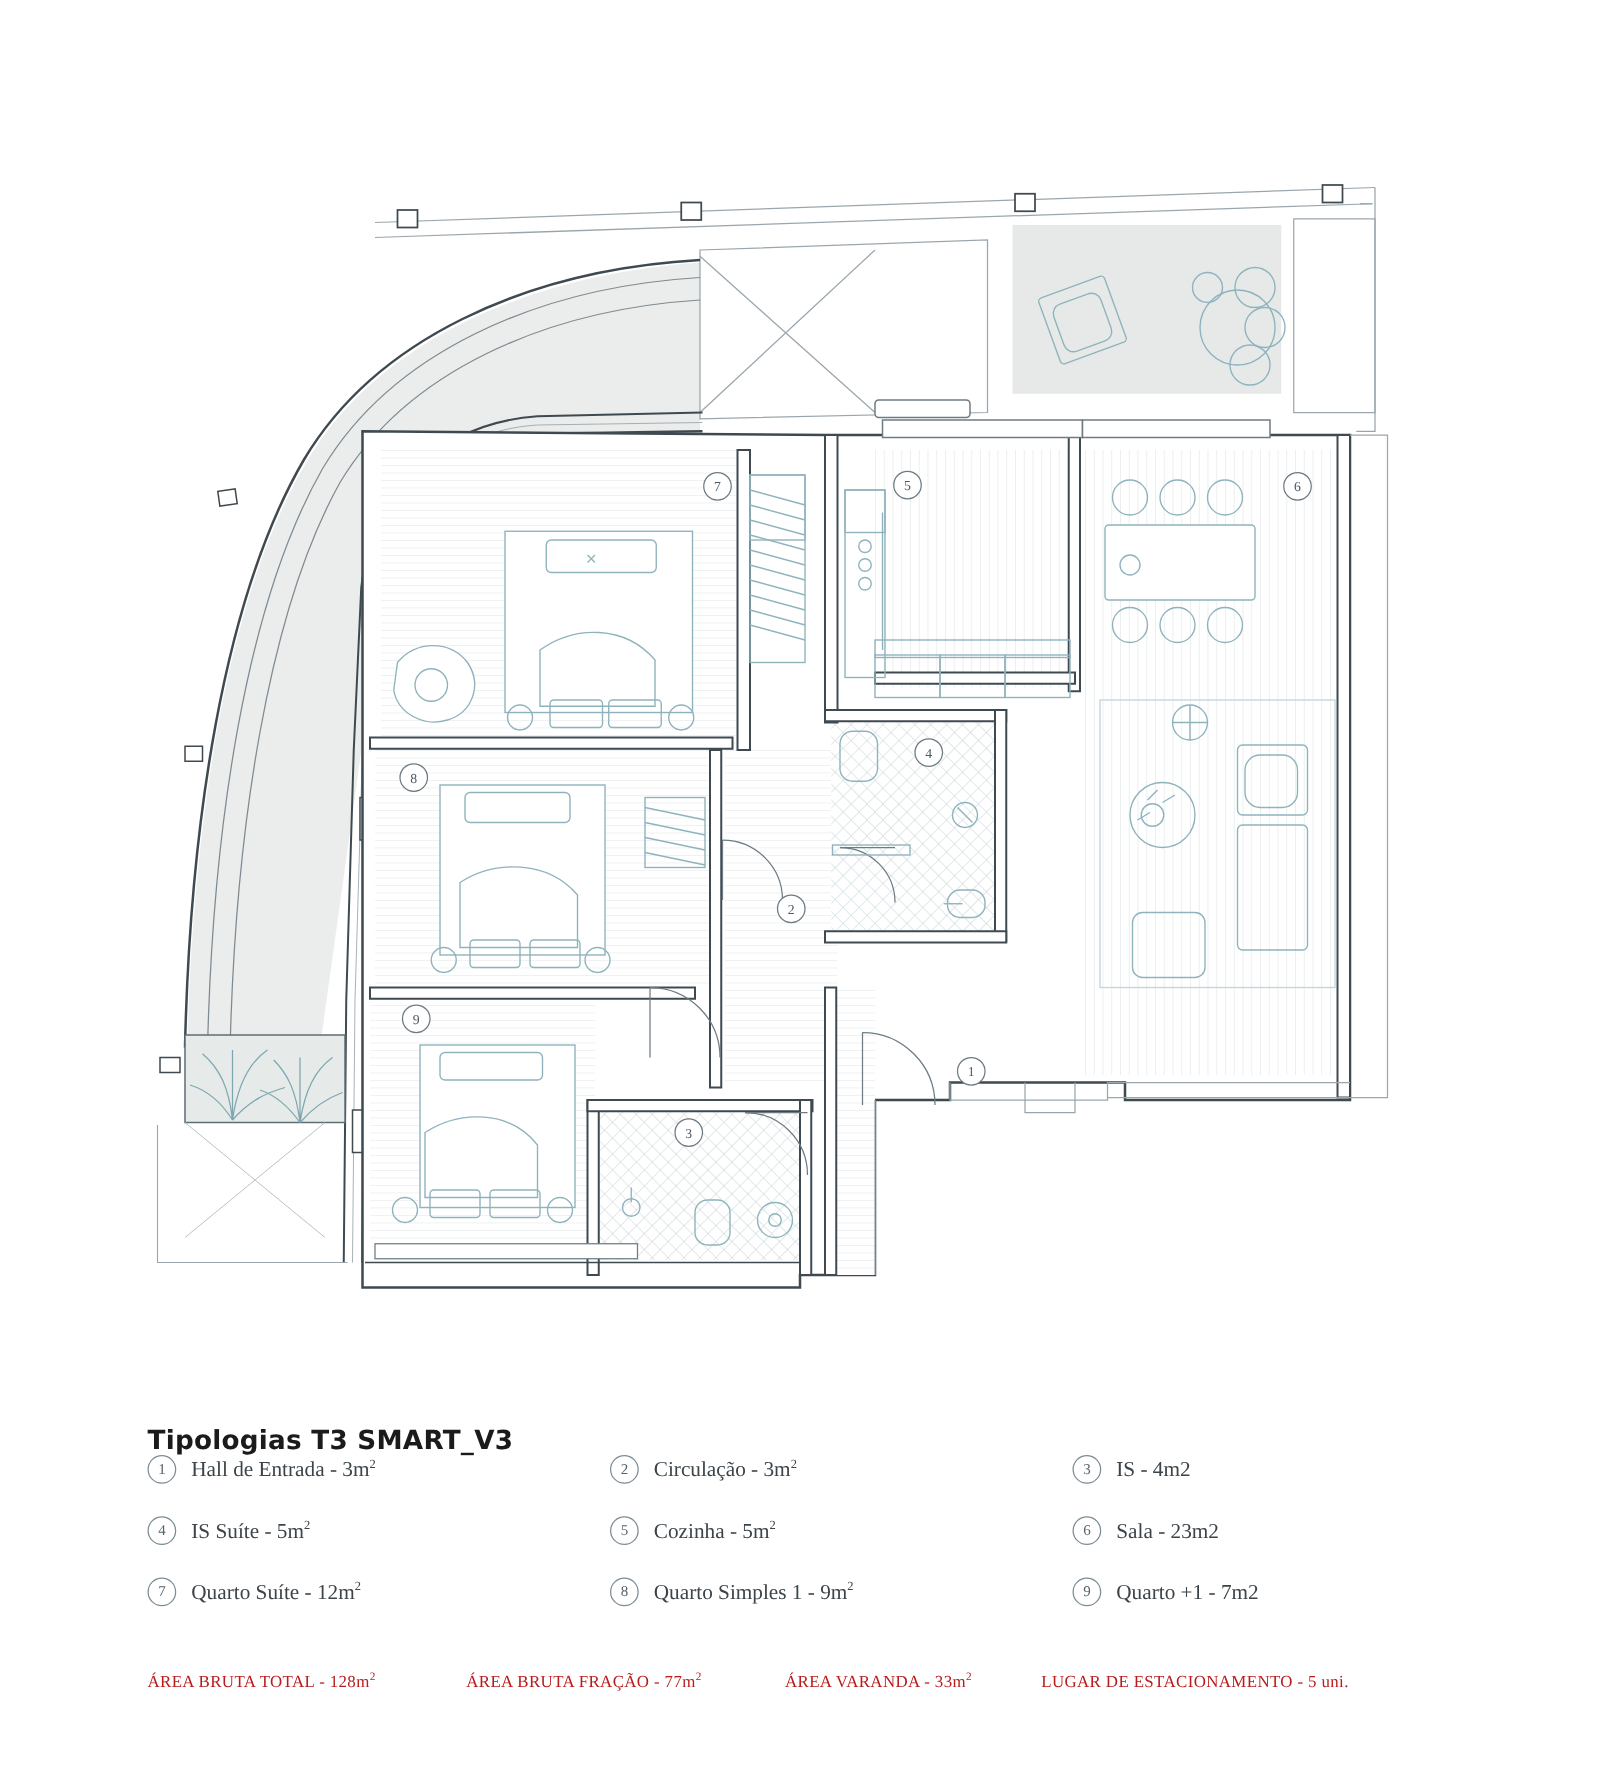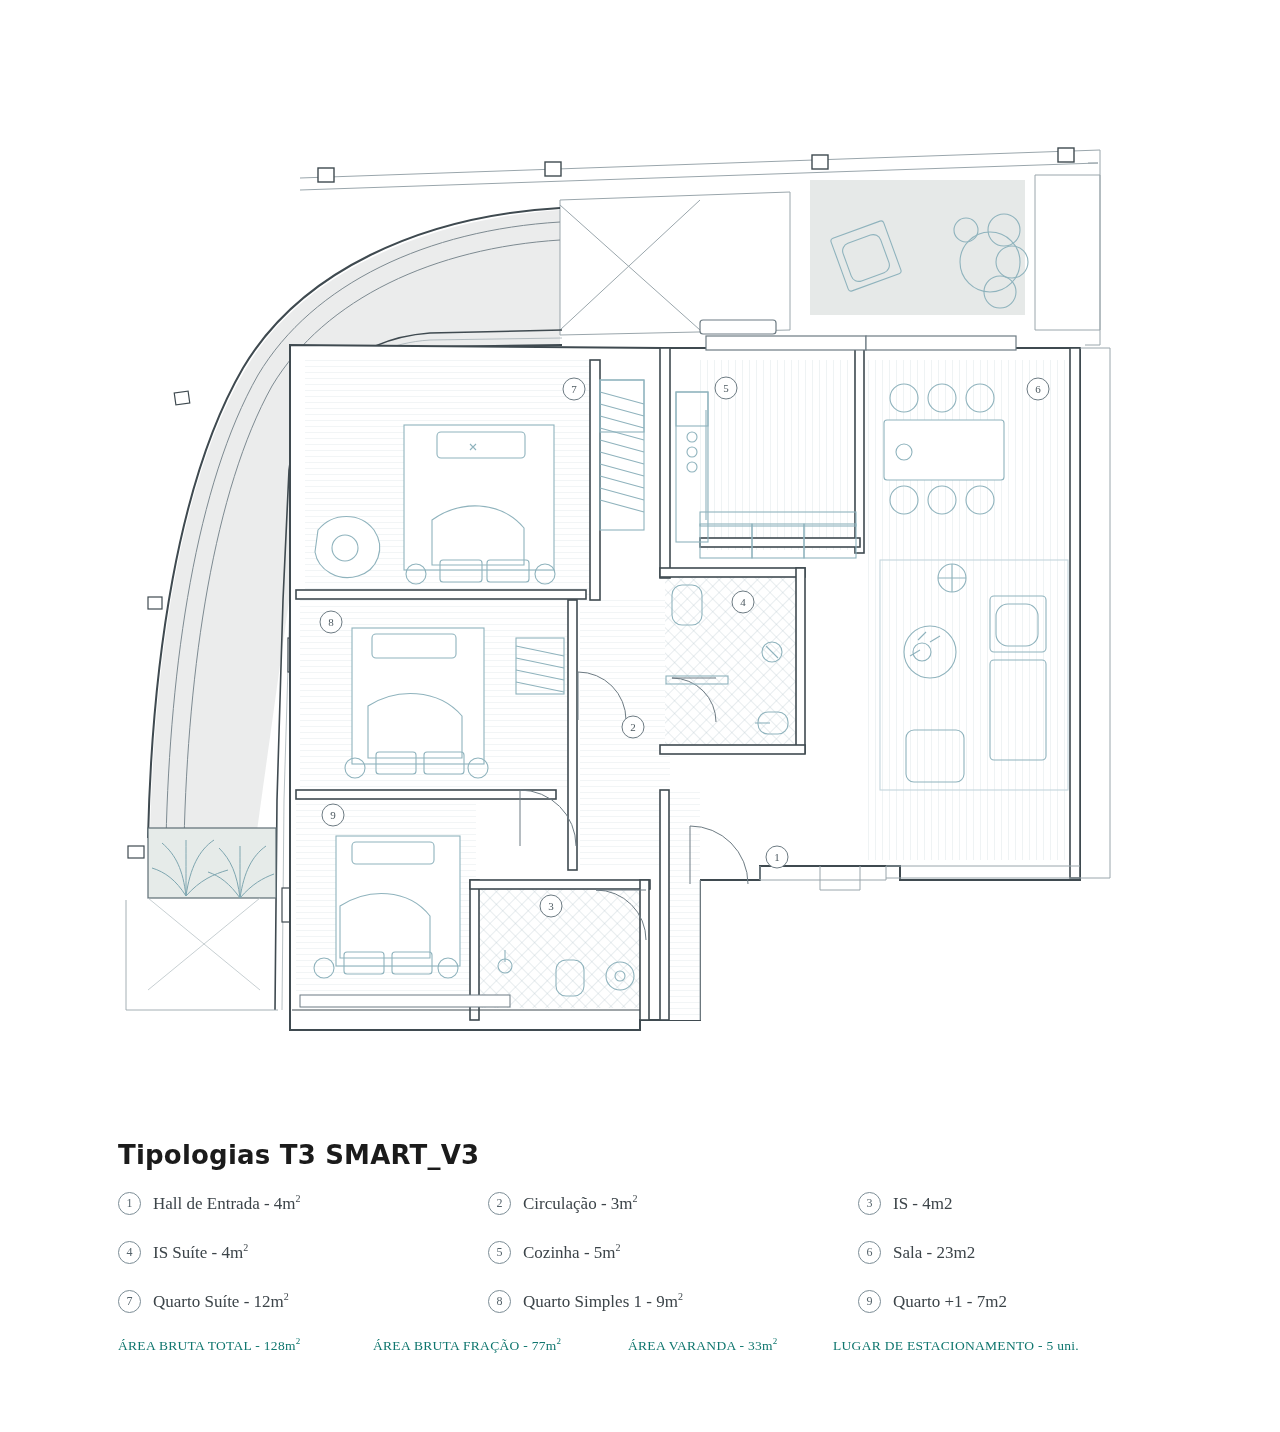--- a/index.html
+++ b/index.html
@@ -26,25 +26,24 @@
     display: block;
   }
   .legend {
     position: absolute;
     left: 118px;
     top: 1140px;
     width: 1050px;
   }
   .legend-title {
     font-family: "DejaVu Sans", sans-serif;
-    font-size: 26px;
+    font-size: 21px;
     font-weight: bold;
     color: #1b1b1b;
     letter-spacing: 0.2px;
-    margin-bottom: 22px;
   }
   .legend-grid {
     display: grid;
     grid-template-columns: 370px 370px 310px;
     row-gap: 26px;
   }
   .legend-item {
     display: flex;
     align-items: center;
     gap: 12px;
@@ -78,21 +77,21 @@
     left: 118px;
     top: 1336px;
     width: 1060px;
     display: grid;
     grid-template-columns: 255px 255px 205px 345px;
   }
   .total-item {
     font-family: "Liberation Serif", serif;
     font-size: 13.5px;
     letter-spacing: 0.3px;
-    color: #0f766e;
+    color: #b91c1c;
     white-space: nowrap;
   }
   .total-item sup { font-size: 9px; vertical-align: super; }
   .room-tag {
     font-family: "Liberation Serif", serif;
     font-size: 11px;
     fill: #4d5a61;
   }
 </style>
 </head>
@@ -397,33 +396,33 @@
         </g>
   </g>
 </svg>
 </div>
 
 <div class="legend">
   <div class="legend-title">Tipologias T3 SMART_V3</div>
   <div class="legend-grid">
     <div class="legend-item">
       <span class="legend-num">1</span>
-      <span class="legend-label"><span>Hall de Entrada - 4m</span><sup>2</sup></span>
+      <span class="legend-label"><span>Hall de Entrada - 3m</span><sup>2</sup></span>
     </div>
     <div class="legend-item">
       <span class="legend-num">2</span>
       <span class="legend-label"><span>Circulação - 3m</span><sup>2</sup></span>
     </div>
     <div class="legend-item">
       <span class="legend-num">3</span>
       <span class="legend-label"><span>IS - 4m2</span><sup></sup></span>
     </div>
     <div class="legend-item">
       <span class="legend-num">4</span>
-      <span class="legend-label"><span>IS Suíte - 4m</span><sup>2</sup></span>
+      <span class="legend-label"><span>IS Suíte - 5m</span><sup>2</sup></span>
     </div>
     <div class="legend-item">
       <span class="legend-num">5</span>
       <span class="legend-label"><span>Cozinha - 5m</span><sup>2</sup></span>
     </div>
     <div class="legend-item">
       <span class="legend-num">6</span>
       <span class="legend-label"><span>Sala - 23m2</span><sup></sup></span>
     </div>
     <div class="legend-item">

